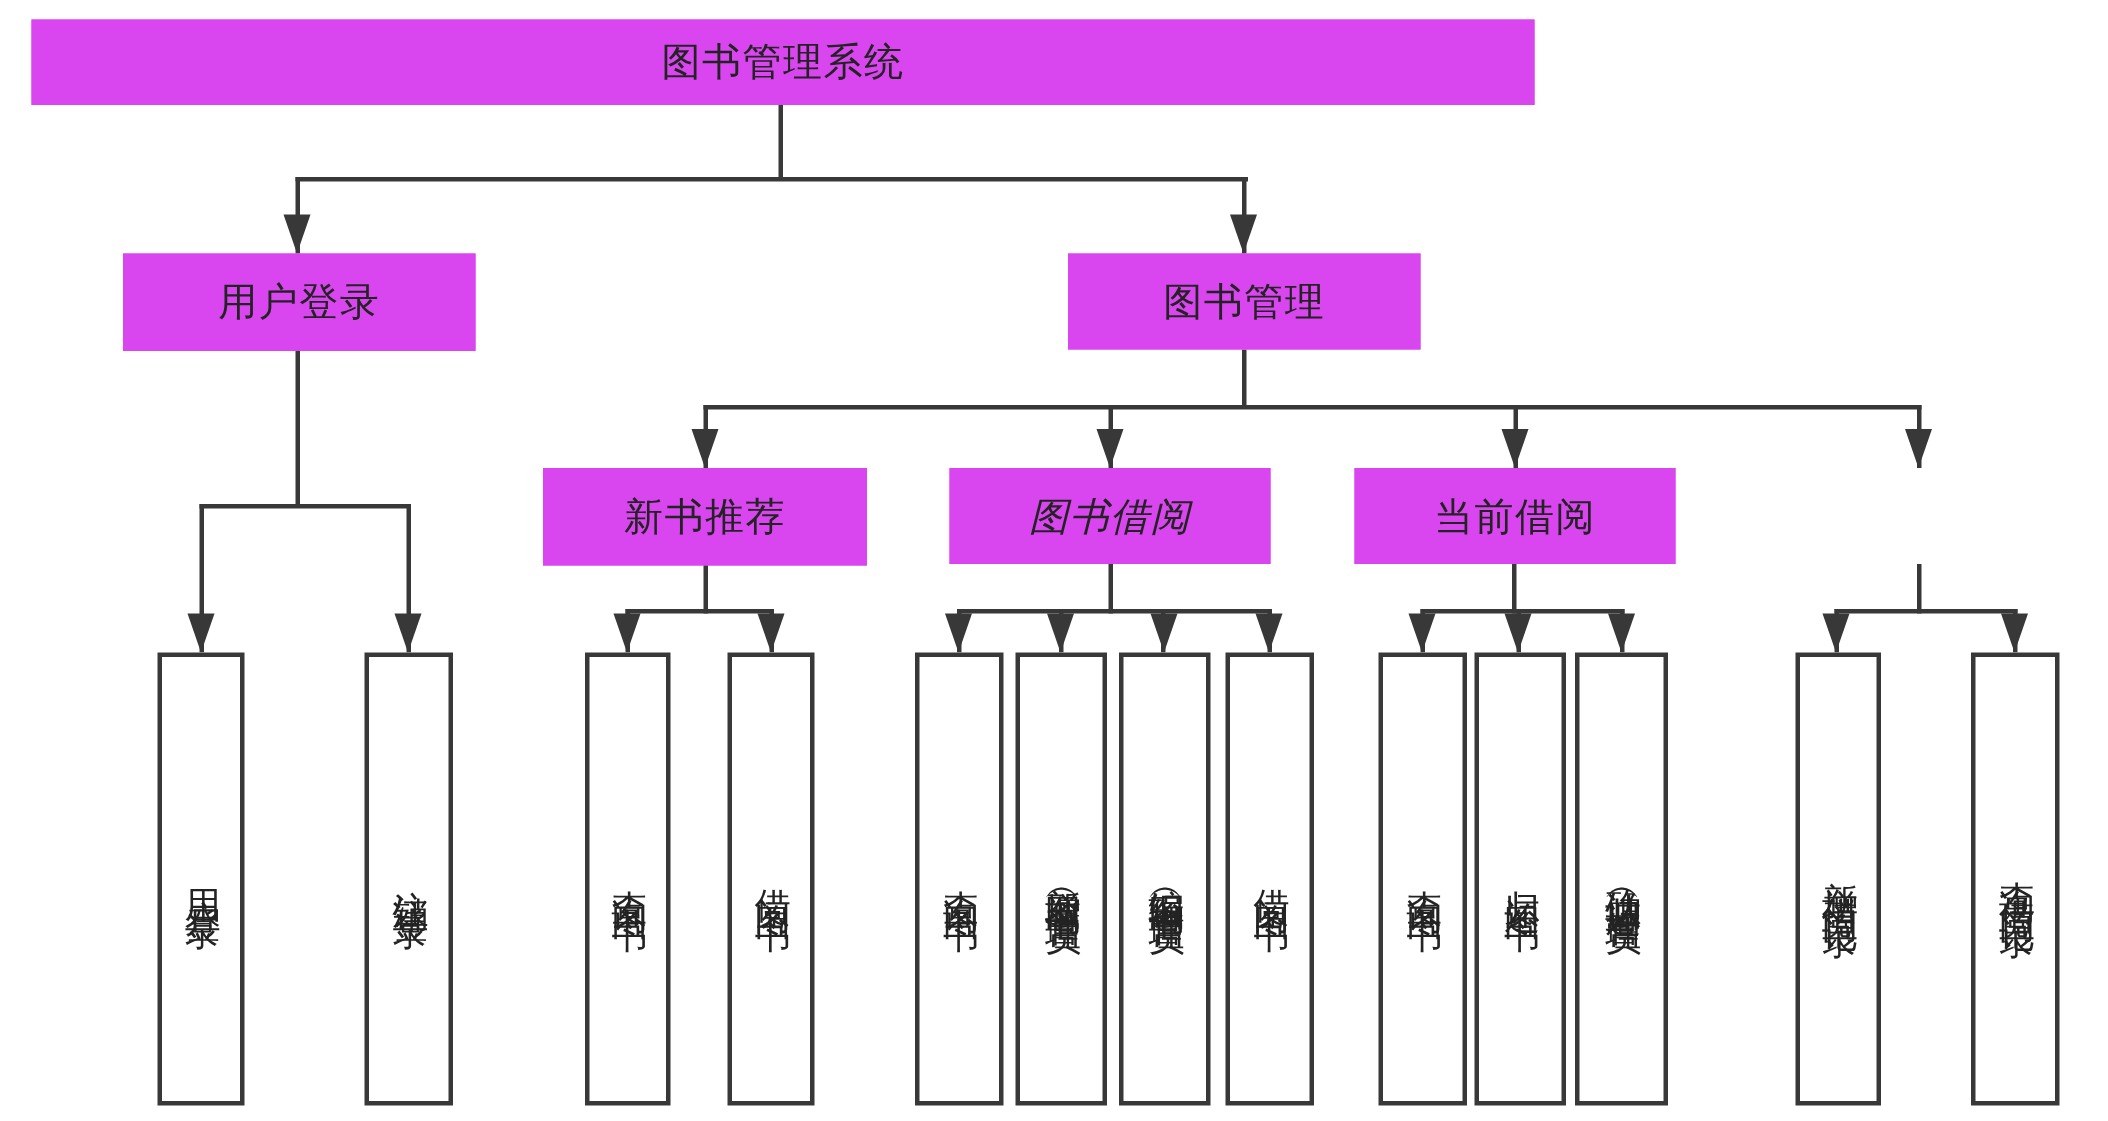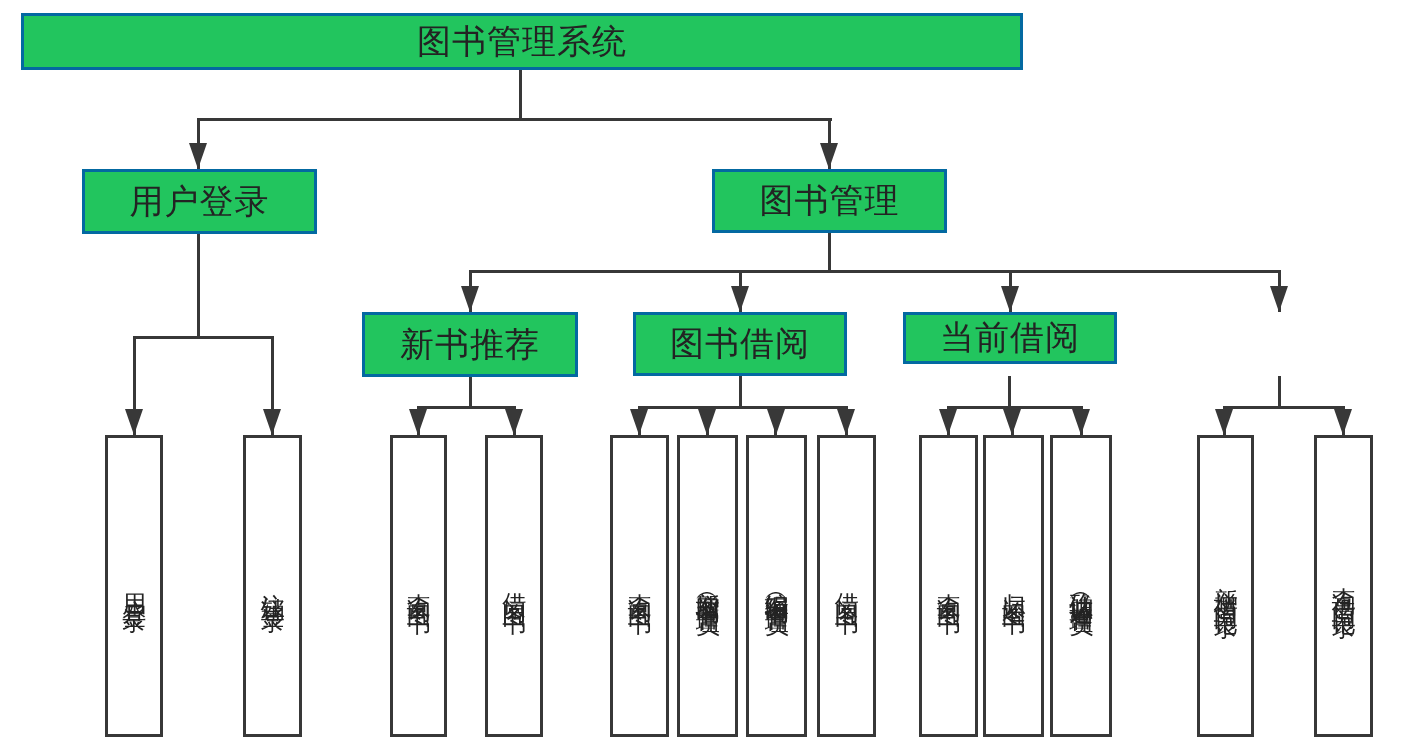--- a/index.html
+++ b/index.html
@@ -1,23 +1,23 @@
 <!DOCTYPE html>
 <html><head>
 <meta charset="utf-8">
 <style>
   html,body { margin:0; padding:0; background:#ffffff; }
   #stage {
     position:relative; width:1405px; height:747px; background:#ffffff;
     font-family:"Liberation Sans","DejaVu Sans",sans-serif; overflow:hidden;
   }
   .node {
-    position:absolute; box-sizing:border-box; background:#22c55e;
-    border:3px solid #0369a1; display:flex; align-items:center; justify-content:center;
-    color:#232323; font-size:34px; letter-spacing:1px; z-index:2;
+    position:absolute; box-sizing:border-box; background:#d946ef;
+    border:3px solid #d946ef; display:flex; align-items:center; justify-content:center;
+    color:#232323; font-size:26px; letter-spacing:1px; z-index:2;
   }
   .leaf {
     position:absolute; box-sizing:border-box; background:#ffffff;
     border:3px solid #383838; display:flex; align-items:center; justify-content:center;
     top:435px; height:302px; color:#232323; z-index:2;
   }
   .vtext {
     writing-mode:vertical-rl; text-orientation:mixed;
     font-size:24px; line-height:1.1; letter-spacing:6px; white-space:nowrap;
   }
@@ -107,24 +107,24 @@
   <div class="node" style="left:82px;top:169px;width:235px;height:65px;">
     <span>用户登录</span>
   </div>
   <div class="node" style="left:712px;top:169px;width:235px;height:64px;">
     <span>图书管理</span>
   </div>
 
   <div class="node" style="left:362px;top:312px;width:216px;height:65px;">
     <span>新书推荐</span>
   </div>
-  <div class="node" style="left:633px;top:312px;width:214px;height:64px;">
+  <div class="node" style="left:633px;top:312px;width:214px;height:64px;font-style:italic;">
     <span>图书借阅</span>
   </div>
-  <div class="node" style="left:903px;top:312px;width:214px;height:52px;align-items:flex-end;">
+  <div class="node" style="left:903px;top:312px;width:214px;height:64px;">
     <span>当前借阅</span>
   </div>
 
   <div class="leaf" style="left:105px;width:58px;">
     <span class="vtext">用户登录</span>
   </div>
   <div class="leaf" style="left:243px;width:59px;">
     <span class="vtext">注销登录</span>
   </div>
 

